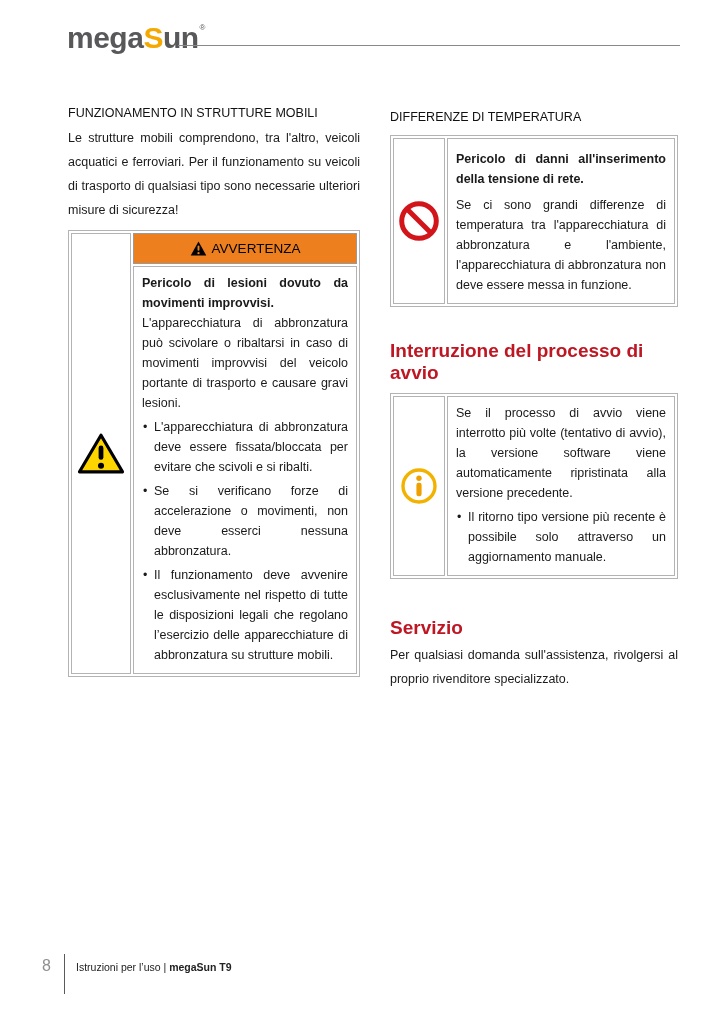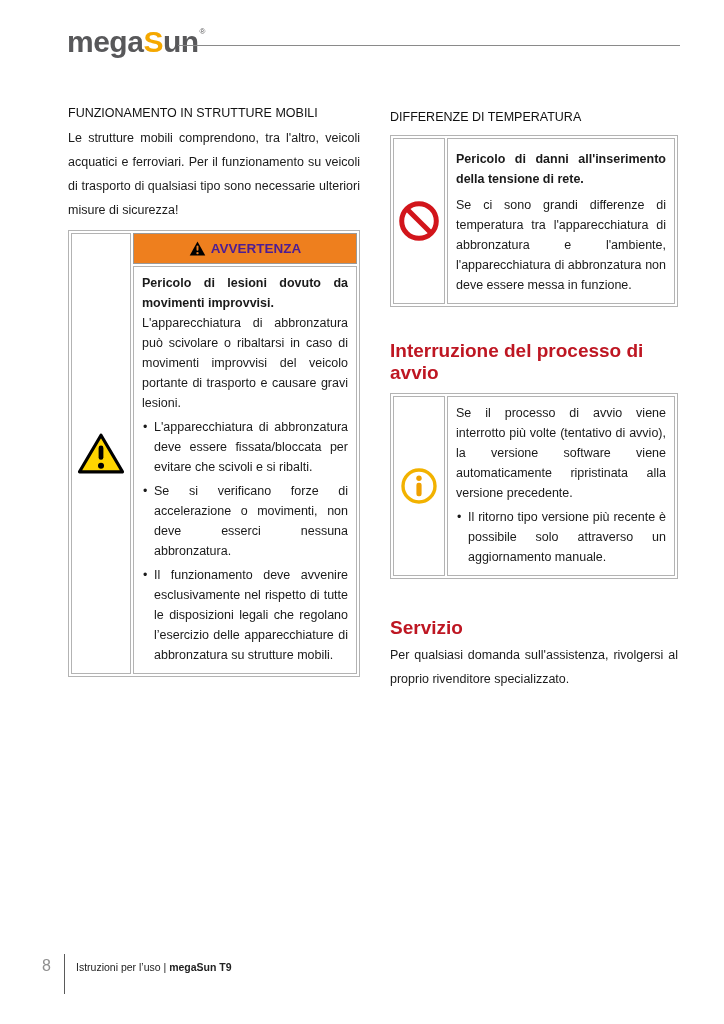--- a/index.html
+++ b/index.html
@@ -4,41 +4,41 @@
 <style>
   html,body { margin:0; padding:0; }
   body {
     width:724px; height:1024px; background:#ffffff;
     font-family:"Liberation Sans", sans-serif; color:#1a1a1a;
     position:relative; overflow:hidden;
   }
   .page { position:absolute; inset:0; }
 
   
-  .logo { position:absolute; left:67px; top:16px; font-size:30px; font-weight:bold;
-          color:#58585a; letter-spacing:-0.5px; line-height:32px; }
+  .logo { position:absolute; left:67px; top:8px; font-size:30px; font-weight:bold;
+          color:#58585a; letter-spacing:-0.5px; line-height:40px; }
   .logo .s { color:#F5A800; }
   .logo .reg { font-size:8px; vertical-align:18px; font-weight:normal; margin-left:1px; }
   .header-rule { position:absolute; left:178px; top:45px; width:502px; height:1px; background:#8a8a8a; }
 
   
   .col-left  { position:absolute; left:68px;  top:103px; width:292px; }
   .col-right { position:absolute; left:390px; top:107px; width:288px; }
 
   .sec-heading { font-size:12.5px; font-weight:normal; line-height:20px; margin:0 0 3px 0; color:#111; }
   .body-text { font-size:12.5px; line-height:24px; text-align:justify; margin:0; }
 
   
   .wtable { border:1px solid #b3b3b3; padding:2px; display:flex; gap:2px; background:#fff; margin-top:8px; }
   .icon-cell { border:1px solid #b3b3b3; flex:0 0 58px; display:flex; align-items:center; justify-content:center; }
   .icon-cell.narrow { flex:0 0 50px; }
   .wmain { flex:1; display:flex; flex-direction:column; gap:2px; min-width:0; }
   .wbanner { background:#EE7F1E; border:1px solid #9a9a9a; height:29px;
              display:flex; align-items:center; justify-content:center; gap:5px;
-             font-weight:bold; font-size:13.5px; color:#4c1d95; }
+             font-weight:normal; font-size:13.5px; color:#000000; }
   .wbody { border:1px solid #b3b3b3; padding:6px 8px 8px 8px; font-size:12.5px;
            line-height:20px; text-align:justify; }
   .wbody.padtop { padding-top:10px; }
   .btitle { font-weight:bold; margin:0; }
   .bpara  { margin:0; }
   ul.bullets { list-style:none; margin:4px 0 0 0; padding:0; }
   ul.bullets li { position:relative; padding-left:12px; margin-top:4px; }
   ul.bullets li::before { content:"\2022"; position:absolute; left:1px; }
 
   .red-h { color:#BE1622; font-size:19px; font-weight:bold; line-height:22px; margin:0; }

